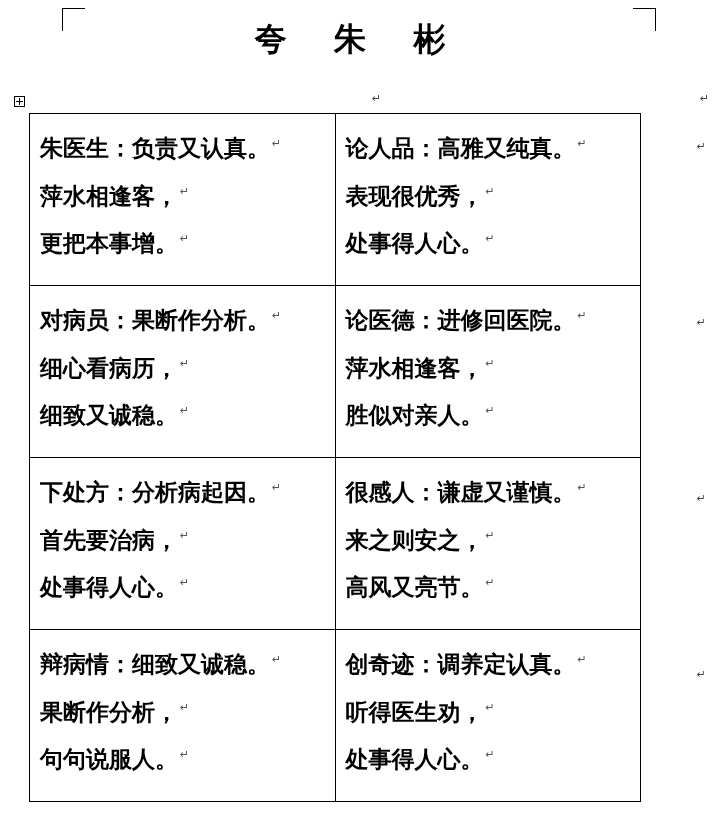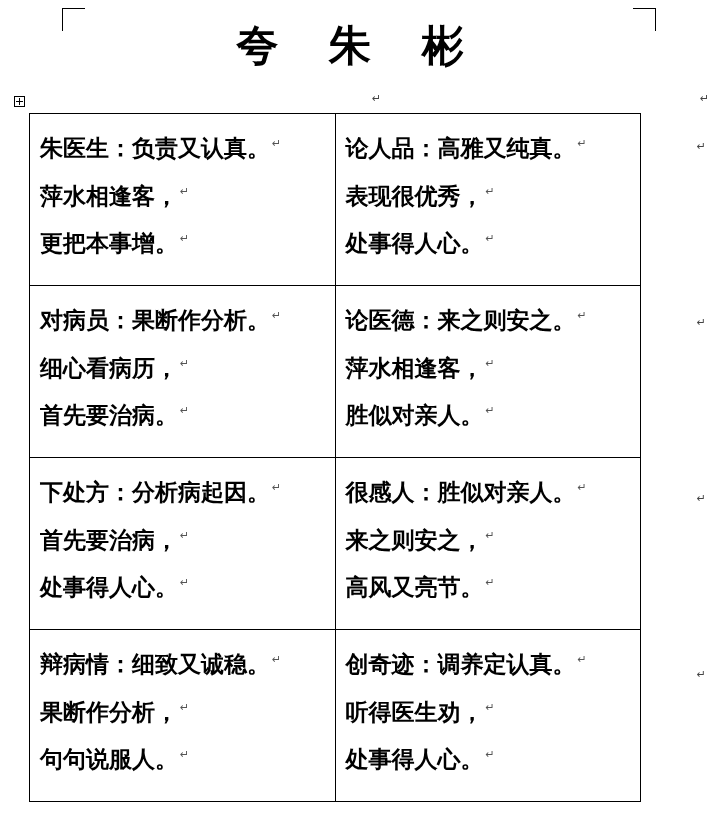--- a/index.html
+++ b/index.html
@@ -26,21 +26,21 @@
   .crop-tr { top: 8px; right: 62px; border-right: 1px solid #000; border-top: 1px solid #000; }
 
   #doc-title {
     position: absolute;
     top: 18px;
     left: 0;
     width: 718px;
     text-align: center;
     font-family: "DejaVu Serif", serif;
     font-weight: bold;
-    font-size: 42px;
+    font-size: 32px;
     letter-spacing: 18px;
     color: #000;
     white-space: nowrap;
   }
 
   
   .table-handle {
     position: absolute;
     left: 14px;
     top: 96px;
@@ -157,36 +157,36 @@
     <td>
       <div class="line"><span>论人品：高雅又纯真。</span><span class="mark">↵</span></div>
       <div class="line"><span>表现很优秀，</span><span class="mark">↵</span></div>
       <div class="line"><span>处事得人心。</span><span class="mark">↵</span></div>
     </td>
   </tr>
   <tr>
     <td>
       <div class="line"><span>对病员：果断作分析。</span><span class="mark">↵</span></div>
       <div class="line"><span>细心看病历，</span><span class="mark">↵</span></div>
-      <div class="line"><span>首先要治病。</span><span class="mark">↵</span></div>
-    </td>
-    <td>
-      <div class="line"><span>论医德：来之则安之。</span><span class="mark">↵</span></div>
+      <div class="line"><span>细致又诚稳。</span><span class="mark">↵</span></div>
+    </td>
+    <td>
+      <div class="line"><span>论医德：进修回医院。</span><span class="mark">↵</span></div>
       <div class="line"><span>萍水相逢客，</span><span class="mark">↵</span></div>
       <div class="line"><span>胜似对亲人。</span><span class="mark">↵</span></div>
     </td>
   </tr>
   <tr>
     <td>
       <div class="line"><span>下处方：分析病起因。</span><span class="mark">↵</span></div>
       <div class="line"><span>首先要治病，</span><span class="mark">↵</span></div>
       <div class="line"><span>处事得人心。</span><span class="mark">↵</span></div>
     </td>
     <td>
-      <div class="line"><span>很感人：胜似对亲人。</span><span class="mark">↵</span></div>
+      <div class="line"><span>很感人：谦虚又谨慎。</span><span class="mark">↵</span></div>
       <div class="line"><span>来之则安之，</span><span class="mark">↵</span></div>
       <div class="line"><span>高风又亮节。</span><span class="mark">↵</span></div>
     </td>
   </tr>
   <tr>
     <td>
       <div class="line"><span>辩病情：细致又诚稳。</span><span class="mark">↵</span></div>
       <div class="line"><span>果断作分析，</span><span class="mark">↵</span></div>
       <div class="line"><span>句句说服人。</span><span class="mark">↵</span></div>
     </td>

